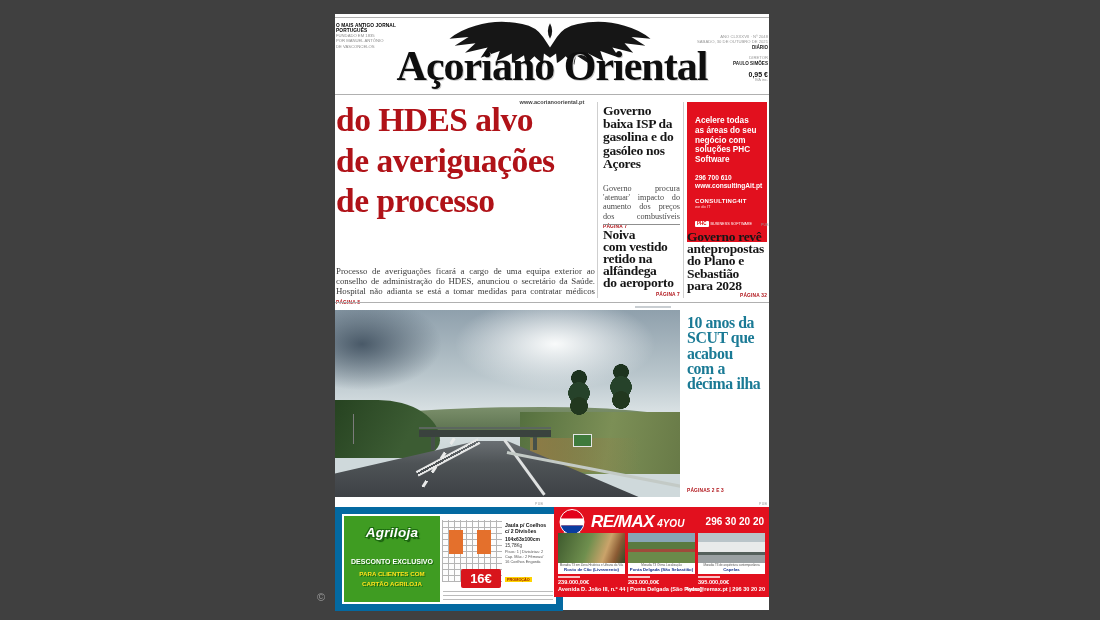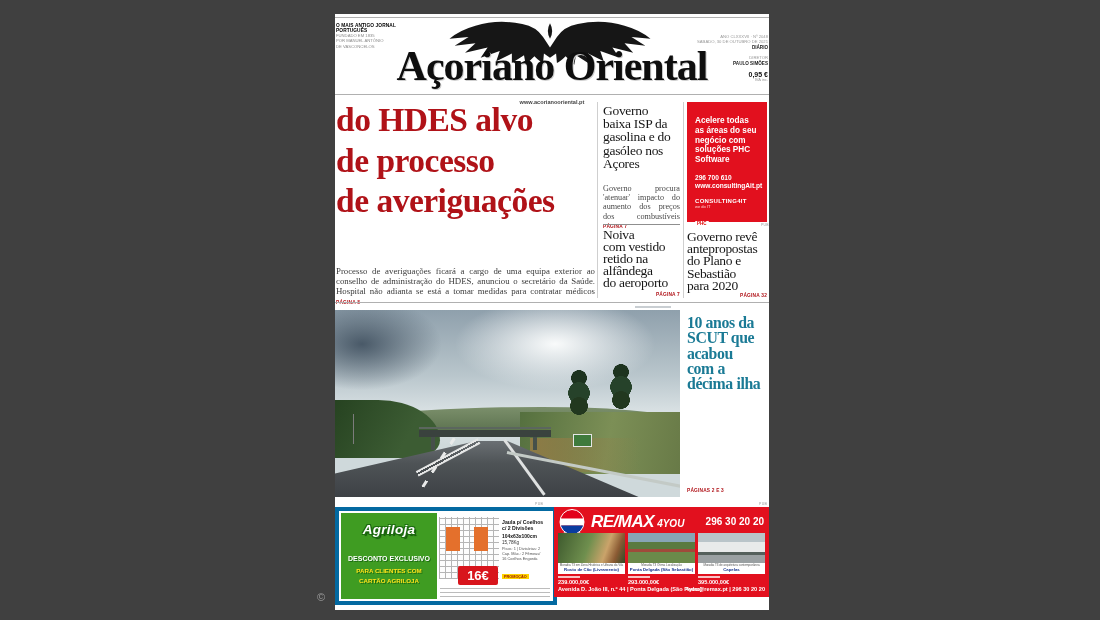--- a/index.html
+++ b/index.html
@@ -18,21 +18,21 @@
   .edition .bold-dark{font-weight:bold;color:#222;font-size:4.6px;}
   .price{font-size:7px;font-weight:bold;color:#111;}
   .price-note{font-size:4px;color:#999;}
   .url-wrap{text-align:center;}
   .url-text{display:inline-block;background:#fff;padding:0 6px;font-size:5.6px;color:#444;font-weight:bold;}
 
   
   .lead-hl{font-family:"Liberation Serif",serif;font-weight:bold;font-size:33.5px;line-height:40.5px;letter-spacing:-.5px;color:var(--headline_red,#b01218);}
   .standfirst{font-family:"Liberation Serif",serif;font-size:8.8px;line-height:9.9px;color:#3a3a3a;text-align:justify;}
   .pref{color:var(--headline_red,#b01218);font-weight:bold;font-size:4.8px;font-family:"Liberation Sans",sans-serif;letter-spacing:.2px;}
-  .h2{font-family:"Liberation Serif",serif;font-weight:normal;color:#161616;letter-spacing:-.3px;}
+  .h2{font-family:"Liberation Serif",serif;font-weight:bold;color:#161616;letter-spacing:-.3px;}
   .sum{font-family:"Liberation Serif",serif;font-size:8.2px;line-height:9.2px;color:#4a4a4a;text-align:justify;}
   .teal-hl{font-family:"Liberation Serif",serif;font-weight:bold;font-size:15.8px;line-height:15.3px;letter-spacing:-.4px;color:var(--teal,#1a7a95);}
 
   
   .phc{background:var(--ad_red,#e2101e);}
   .phc-body{font-size:8.2px;line-height:9.8px;font-weight:bold;color:#fff;}
   .phc-contact{font-size:6.6px;font-weight:bold;color:#fff;line-height:8.5px;}
   .phc-logo{font-size:6px;font-weight:bold;color:#fff;letter-spacing:.3px;}
   .phc-logo-sub{font-size:4px;color:#ffd6d6;}
   .phc-chip{display:inline-block;background:#fff;color:#d00;font-size:4.5px;font-weight:bold;padding:.5px 2px;border-radius:1px;}
@@ -57,21 +57,21 @@
   .road{position:absolute;left:0;bottom:0;width:345px;height:56px;background:linear-gradient(180deg,#6a6f73 0%,#4e5356 40%,#3d4145 100%);clip-path:polygon(41% 0,50% 0,88% 100%,0 100%,0 58%);}
   .lane-c{position:absolute;left:118px;top:128px;width:2.5px;height:66px;background:repeating-linear-gradient(180deg,#e9eaea 0 7px,transparent 7px 17px);transform:rotate(33deg);transform-origin:top;}
   .lane-r{position:absolute;left:168px;top:130px;width:2.5px;height:68px;background:#dfe1e1;transform:rotate(-36deg);transform-origin:top;}
   .lane-l{position:absolute;left:141px;top:131px;width:6px;height:70px;background:linear-gradient(90deg,#e5e6e6 2px,transparent 2px 4px,#e5e6e6 4px);transform:rotate(62deg);transform-origin:top;}
   .guardrail{position:absolute;left:172px;top:141px;width:185px;height:3px;background:#c3cac6;transform:rotate(11deg);transform-origin:left;}
   .sign{position:absolute;left:238px;top:124px;width:17px;height:11px;background:#3f7a3c;border:1px solid #e6e6e6;}
   .pole{position:absolute;left:18px;top:104px;width:1px;height:30px;background:#7c7c7c;}
   .credit-bar{background:#c9ced2;height:2px;}
 
   
-  .agri{background:#fff;border:4px solid #0369a1;}
+  .agri{background:#fff;border:7px solid #0369a1;}
   .agri-green{position:absolute;left:2px;top:2px;width:96px;height:86px;background:var(--agri_green,#3f9c22);}
   .agri-logo{font-size:13.5px;font-weight:bold;font-style:italic;color:#fff;letter-spacing:.3px;text-shadow:1px 1px 0 #1c6b10,-1px -1px 0 #1c6b10,1px -1px 0 #1c6b10,-1px 1px 0 #1c6b10,2px 2px 1px #15530c;}
   .agri-p1{font-size:7px;font-weight:bold;color:#fff;text-shadow:1px 1px 0 #1c6b10;}
   .agri-p2{font-size:6.2px;font-weight:bold;color:#ffe11a;text-shadow:1px 1px 0 #1c6b10;}
   .cage{position:absolute;left:100px;top:6px;width:60px;height:62px;background-color:#fdfdfd;background-image:repeating-linear-gradient(0deg,#b5b5b5 0 1px,transparent 1px 6px),repeating-linear-gradient(90deg,#b5b5b5 0 1px,transparent 1px 6px);}
   .cage-panel{position:absolute;width:14px;height:24px;background:#e4702c;}
   .prod{font-size:5.2px;font-weight:bold;color:#111;line-height:6.2px;}
   .prod-dim{font-size:5px;font-weight:bold;color:#111;}
   .prod-w{font-size:4.6px;color:#333;}
   .prod-spec{font-size:3.9px;color:#555;line-height:4.8px;}
@@ -129,22 +129,22 @@
       <div class="price-note">IVA inc.</div>
     </div>
 
     <div class="abs rule" style="left:0;top:80px;width:434px;"></div>
     <div class="abs url-wrap" style="left:0;top:76px;width:434px;">
       <span class="url-text">www.acorianooriental.pt</span>
     </div>
 
     <div class="abs lead-hl" style="left:1px;top:86px;width:260px;">
       <div>do HDES alvo</div>
+      <div>de averiguações</div>
       <div>de processo</div>
-      <div>de averiguações</div>
     </div>
     <div class="abs standfirst" style="left:1px;top:253px;width:259px;">
       <span>Processo de averiguações ficará a cargo de uma equipa exterior ao conselho de administração do HDES, anunciou o secretário da Saúde. Hospital não adianta se está a tomar medidas para contratar médicos </span><span class="pref">PÁGINA 8</span>
     </div>
 
     <div class="abs vrule" style="left:262px;top:88px;height:196px;"></div>
     <div class="abs vrule" style="left:348px;top:88px;height:196px;"></div>
 
     <div class="abs h2" style="left:268px;top:90px;width:80px;font-size:13.5px;line-height:13.2px;">
       <div>Governo</div>
@@ -160,21 +160,21 @@
 
     <div class="abs h2" style="left:268px;top:215px;width:80px;font-size:13.5px;line-height:11.9px;">
       <div>Noiva</div>
       <div>com vestido</div>
       <div>retido na</div>
       <div>alfândega</div>
       <div>do aeroporto</div>
     </div>
     <div class="abs pref" style="left:268px;top:278px;width:77px;text-align:right;">PÁGINA 7</div>
 
-    <div class="abs phc" style="left:352px;top:88px;width:80px;height:120px;">
+    <div class="abs phc" style="left:352px;top:88px;width:80px;height:140px;">
       <div class="abs phc-body" style="left:8px;top:14px;width:66px;">
         <div>Acelere todas</div>
         <div>as áreas do seu</div>
         <div>negócio com</div>
         <div>soluções PHC</div>
         <div>Software</div>
       </div>
       <div class="abs phc-contact" style="left:8px;top:72px;">296 700 610</div>
       <div class="abs phc-contact" style="left:8px;top:80px;">www.consultingAit.pt</div>
       <div class="abs phc-logo" style="left:8px;top:96px;">CONSULTING4IT</div>
@@ -183,21 +183,21 @@
         <span class="phc-chip">PHC</span><span class="phc-partner">BUSINESS SOFTWARE</span>
       </div>
     </div>
     <div class="abs pub" style="right:0;top:209px;">PUB</div>
 
     <div class="abs h2" style="left:352px;top:217px;width:82px;font-size:13.5px;line-height:12.2px;">
       <div>Governo revê</div>
       <div>antepropostas</div>
       <div>do Plano e</div>
       <div>Sebastião</div>
-      <div>para 2020</div>
+      <div>para 2028</div>
     </div>
     <div class="abs pref" style="left:352px;top:279px;width:80px;text-align:right;">PÁGINA 32</div>
 
     <div class="abs rule" style="left:0;top:288px;width:434px;"></div>
 
     <div class="abs credit-bar" style="left:300px;top:292px;width:36px;"></div>
     <div class="abs photo" style="left:0;top:296px;width:345px;height:187px;">
       <div class="sky-dark"></div>
       <div class="sky-bright"></div>
       <div class="far-hills"></div>

